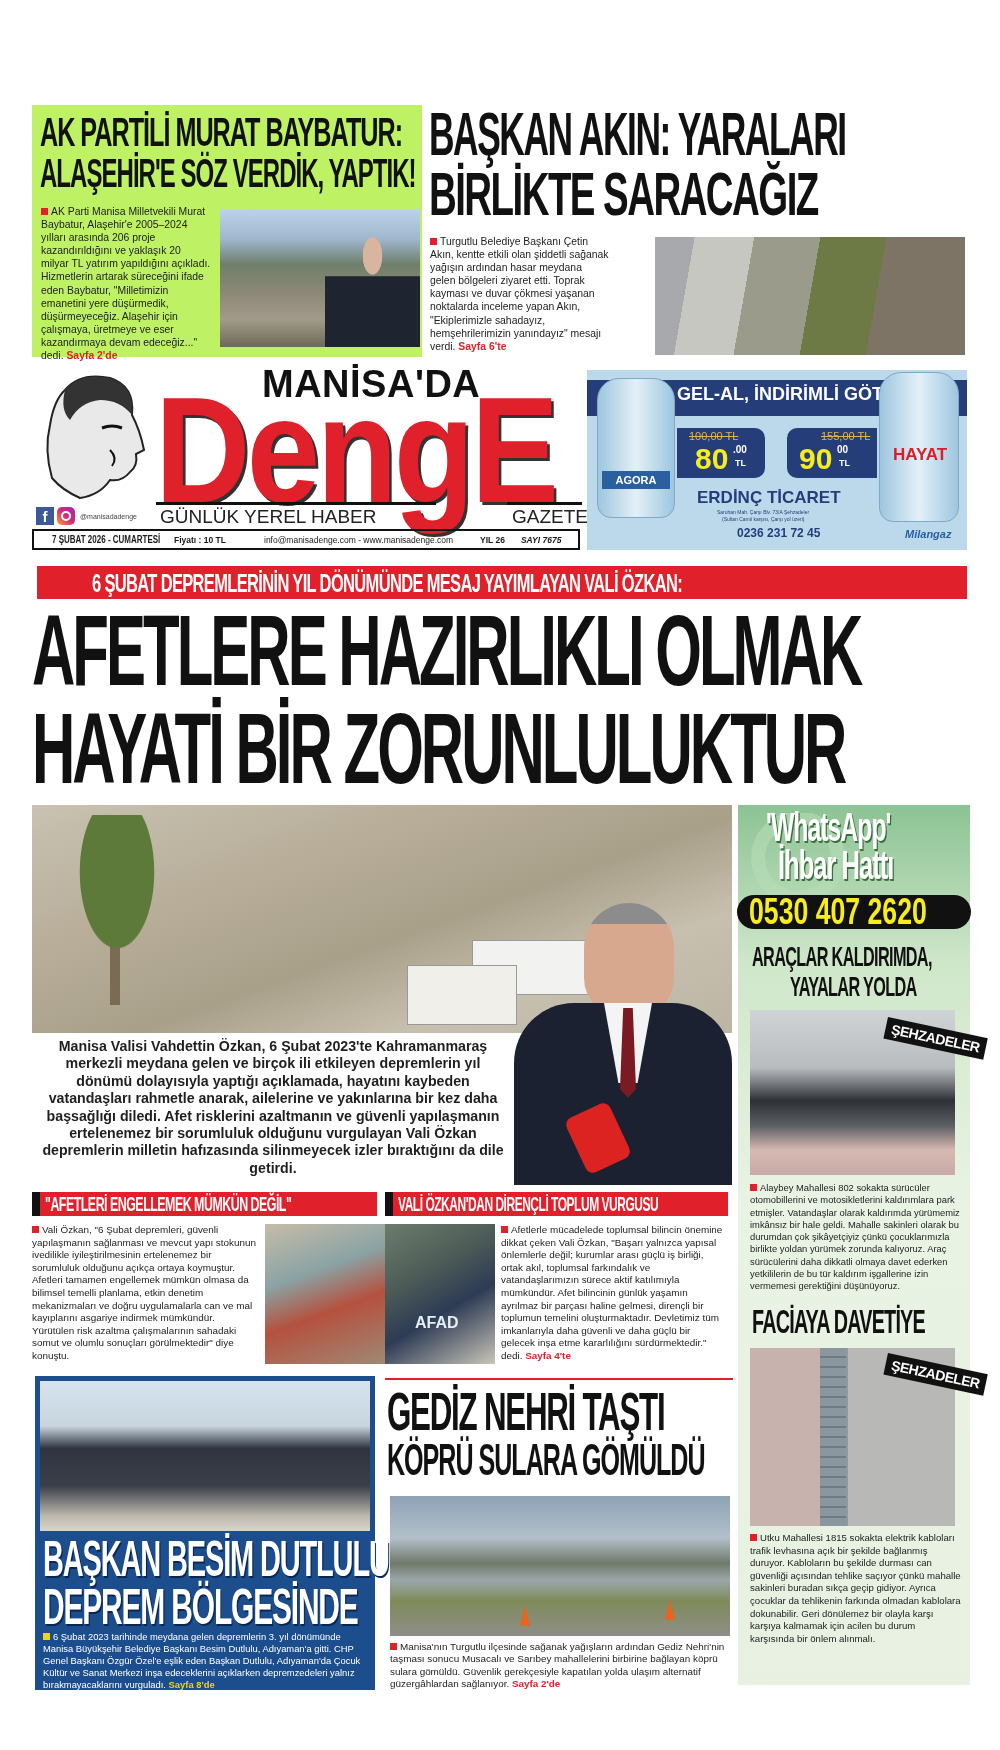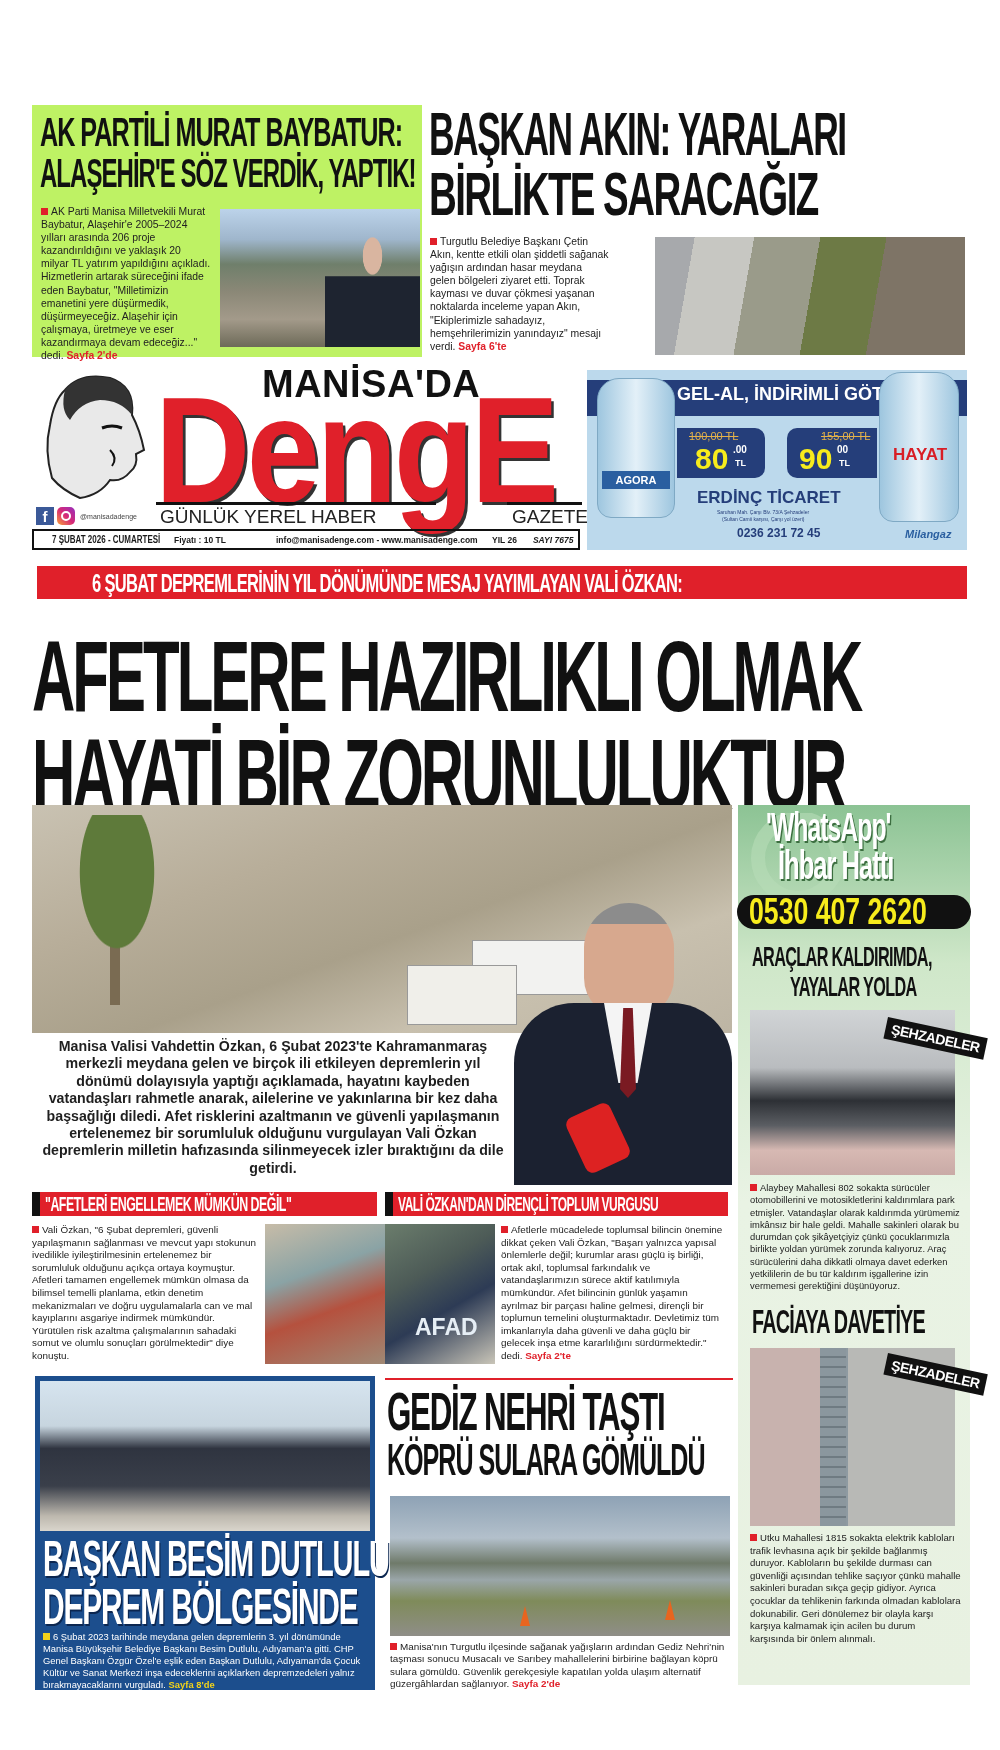--- a/index.html
+++ b/index.html
@@ -26,21 +26,21 @@
   .ph-river { background: linear-gradient(180deg, #8ea2b5 0%, #b3c0cb 30%, #6f7a6a 48%, #9aa6a9 60%, #7f8b5a 75%, #8f8e88 100%); }
   .ph-street { background: linear-gradient(180deg, #d1d4d6 0%, #b9bcbf 35%, #2d3035 55%, #5b5e63 70%, #d7b9b3 85%, #c9aaa6 100%); }
   .ph-pole { background: linear-gradient(90deg, #c8b2ae 0 35%, #8e9aa1 35% 48%, #b8b9b6 48% 100%); }
 
   
   #baybatur { left: 32px; top: 105px; width: 390px; height: 252px; background: #bef264; }
   #akin { left: 425px; top: 105px; width: 548px; height: 252px; }
   #masthead { left: 32px; top: 365px; width: 550px; height: 190px; }
   #ad { left: 587px; top: 370px; width: 380px; height: 180px; background: #bcd9ec; }
   #kicker-bar { left: 37px; top: 566px; width: 930px; height: 33px; background: #e0202a; }
-  #main-headline { left: 32px; top: 600px; width: 940px; height: 200px; margin-top: 26px; }
+  #main-headline { left: 32px; top: 600px; width: 940px; height: 200px; }
   #lead { left: 32px; top: 805px; width: 700px; height: 380px; }
   #sidebar { left: 738px; top: 805px; width: 232px; height: 880px; background: linear-gradient(180deg, #8cc394 0%, #cfe7c9 18%, #e9f3e4 45%, #e8f1e1 100%); }
   #sub1 { left: 32px; top: 1192px; width: 350px; height: 180px; }
   #sub2 { left: 385px; top: 1192px; width: 350px; height: 180px; }
   #dutlulu { left: 35px; top: 1376px; width: 340px; height: 314px; background: #1c4e8d; }
   #gediz { left: 385px; top: 1376px; width: 348px; height: 314px; }
 </style>
 </head>
 <body>
 
@@ -84,21 +84,21 @@
   <div class="abs" style="left:230px;top:-2px;font-size:38px;font-weight:700;color:#111;letter-spacing:0.5px;">MANİSA'DA</div>
   <div class="abs" style="left:123px;top:10px;font-size:150px;font-weight:700;color:#e0202a;letter-spacing:-4px;line-height:150px;text-shadow:3px 3px 0 #333;transform:scaleX(0.88);transform-origin:left top;white-space:nowrap;">DengE</div>
   <div class="abs" style="left:124px;top:137px;width:280px;height:3px;background:#111;"></div>
   <div class="abs" style="left:475px;top:137px;width:75px;height:3px;background:#111;"></div>
   <div class="abs" style="left:128px;top:141px;font-size:19px;color:#222;white-space:nowrap;">GÜNLÜK YEREL HABER</div>
   <div class="abs" style="left:480px;top:141px;font-size:19px;color:#222;">GAZETESİ</div>
 
   <div class="abs" style="left:0;top:164px;width:548px;height:21px;border:2px solid #111;display:flex;align-items:center;font-size:8.5px;font-weight:700;white-space:nowrap;padding-left:12px;">
     <span style="margin-left:6px;font-size:10px;transform:scaleX(0.8);transform-origin:left center;display:inline-block;width:120px;">7 ŞUBAT 2026 - CUMARTESİ</span>
     <span style="margin-left:2px;width:80px;">Fiyatı : 10 TL</span>
-    <span style="margin-left:22px;width:210px;font-weight:700;">info@manisadenge.com - www.manisadenge.com</span>
+    <span style="margin-left:10px;width:210px;font-weight:400;">info@manisadenge.com - www.manisadenge.com</span>
     <span style="margin-left:6px;">YIL 26</span>
     <span style="margin-left:16px;font-style:italic;">SAYI 7675</span>
   </div>
 </section>
 
 <section id="ad" class="abs">
   <div class="abs" style="left:0;top:10px;width:380px;height:36px;background:#253e7a;"></div>
   <div class="abs" style="left:90px;top:14px;font-size:18px;font-weight:700;color:#fff;white-space:nowrap;">GEL-AL, İNDİRİMLİ GÖTÜR!</div>
 
   <div class="abs" style="left:10px;top:8px;width:78px;height:140px;border-radius:22px 22px 14px 14px;background:linear-gradient(90deg,#9ec6df,#e3f0f8,#9ec6df);border:1px solid #7fa9c4;">
@@ -162,25 +162,25 @@
     <span class="bullet"></span><span>Vali Özkan, "6 Şubat depremleri, güvenli yapılaşmanın sağlanması ve mevcut yapı stokunun ivedilikle iyileştirilmesinin ertelenemez bir sorumluluk olduğunu açıkça ortaya koymuştur. Afetleri tamamen engellemek mümkün olmasa da bilimsel temelli planlama, etkin denetim mekanizmaları ve doğru uygulamalarla can ve mal kayıplarını asgariye indirmek mümkündür. Yürütülen risk azaltma çalışmalarının sahadaki somut ve olumlu sonuçları görülmektedir" diye konuştu.</span>
   </div>
   <div class="photo ph-quake-inset" style="left:233px;top:32px;width:125px;height:140px;"></div>
 </section>
 
 <section id="sub2" class="abs">
   <div class="abs" style="left:0;top:0;width:343px;height:24px;background:#e0202a;border-left:8px solid #111;">
     <div class="abs cond" style="left:5px;top:2px;font-size:20px;line-height:20px;color:#fff;transform:scaleX(0.6);">VALİ ÖZKAN'DAN DİRENÇLİ TOPLUM VURGUSU</div>
   </div>
   <div class="photo ph-afad" style="left:0;top:32px;width:110px;height:140px;">
-    <div class="abs" style="left:30px;top:90px;font-size:23px;font-weight:700;color:#e6eef5;">AFAD</div>
+    <div class="abs" style="left:30px;top:90px;font-size:16px;font-weight:700;color:#e6eef5;">AFAD</div>
   </div>
   <div class="abs body-text" style="left:116px;top:32px;width:225px;font-size:9.9px;line-height:12.6px;">
     <span class="bullet"></span><span>Afetlerle mücadelede toplumsal bilincin önemine dikkat çeken Vali Özkan, "Başarı yalnızca yapısal önlemlerle değil; kurumlar arası güçlü iş birliği, ortak akıl, toplumsal farkındalık ve vatandaşlarımızın sürece aktif katılımıyla mümkündür. Afet bilincinin günlük yaşamın ayrılmaz bir parçası haline gelmesi, dirençli bir toplumun temelini oluşturmaktadır. Devletimiz tüm imkanlarıyla daha güvenli ve daha güçlü bir gelecek inşa etme kararlılığını sürdürmektedir." dedi.</span>
-    <span class="page-ref">Sayfa 2'te</span>
+    <span class="page-ref">Sayfa 4'te</span>
   </div>
 </section>
 
 <section id="dutlulu" class="abs">
   <div class="photo ph-cemetery" style="left:5px;top:5px;width:330px;height:150px;"></div>
   <div class="abs cond" style="left:8px;top:158px;font-size:50px;line-height:50px;color:#fff;transform:scaleX(0.58);text-shadow:2px 2px 0 #0b2650;">BAŞKAN BESİM DUTLULU</div>
   <div class="abs cond" style="left:8px;top:206px;font-size:50px;line-height:50px;color:#fff;transform:scaleX(0.6);text-shadow:2px 2px 0 #0b2650;">DEPREM BÖLGESİNDE</div>
   <div class="abs body-text" style="left:8px;top:255px;width:326px;color:#fff;font-size:9.4px;line-height:12px;">
     <span class="bullet yellow"></span><span>6 Şubat 2023 tarihinde meydana gelen depremlerin 3. yıl dönümünde Manisa Büyükşehir Belediye Başkanı Besim Dutlulu, Adıyaman'a gitti. CHP Genel Başkanı Özgür Özel'e eşlik eden Başkan Dutlulu, Adıyaman'da Çocuk Kültür ve Sanat Merkezi inşa edeceklerini açıklarken depremzedeleri yalnız bırakmayacaklarını vurguladı.</span>
     <span class="page-ref yellow">Sayfa 8'de</span>

